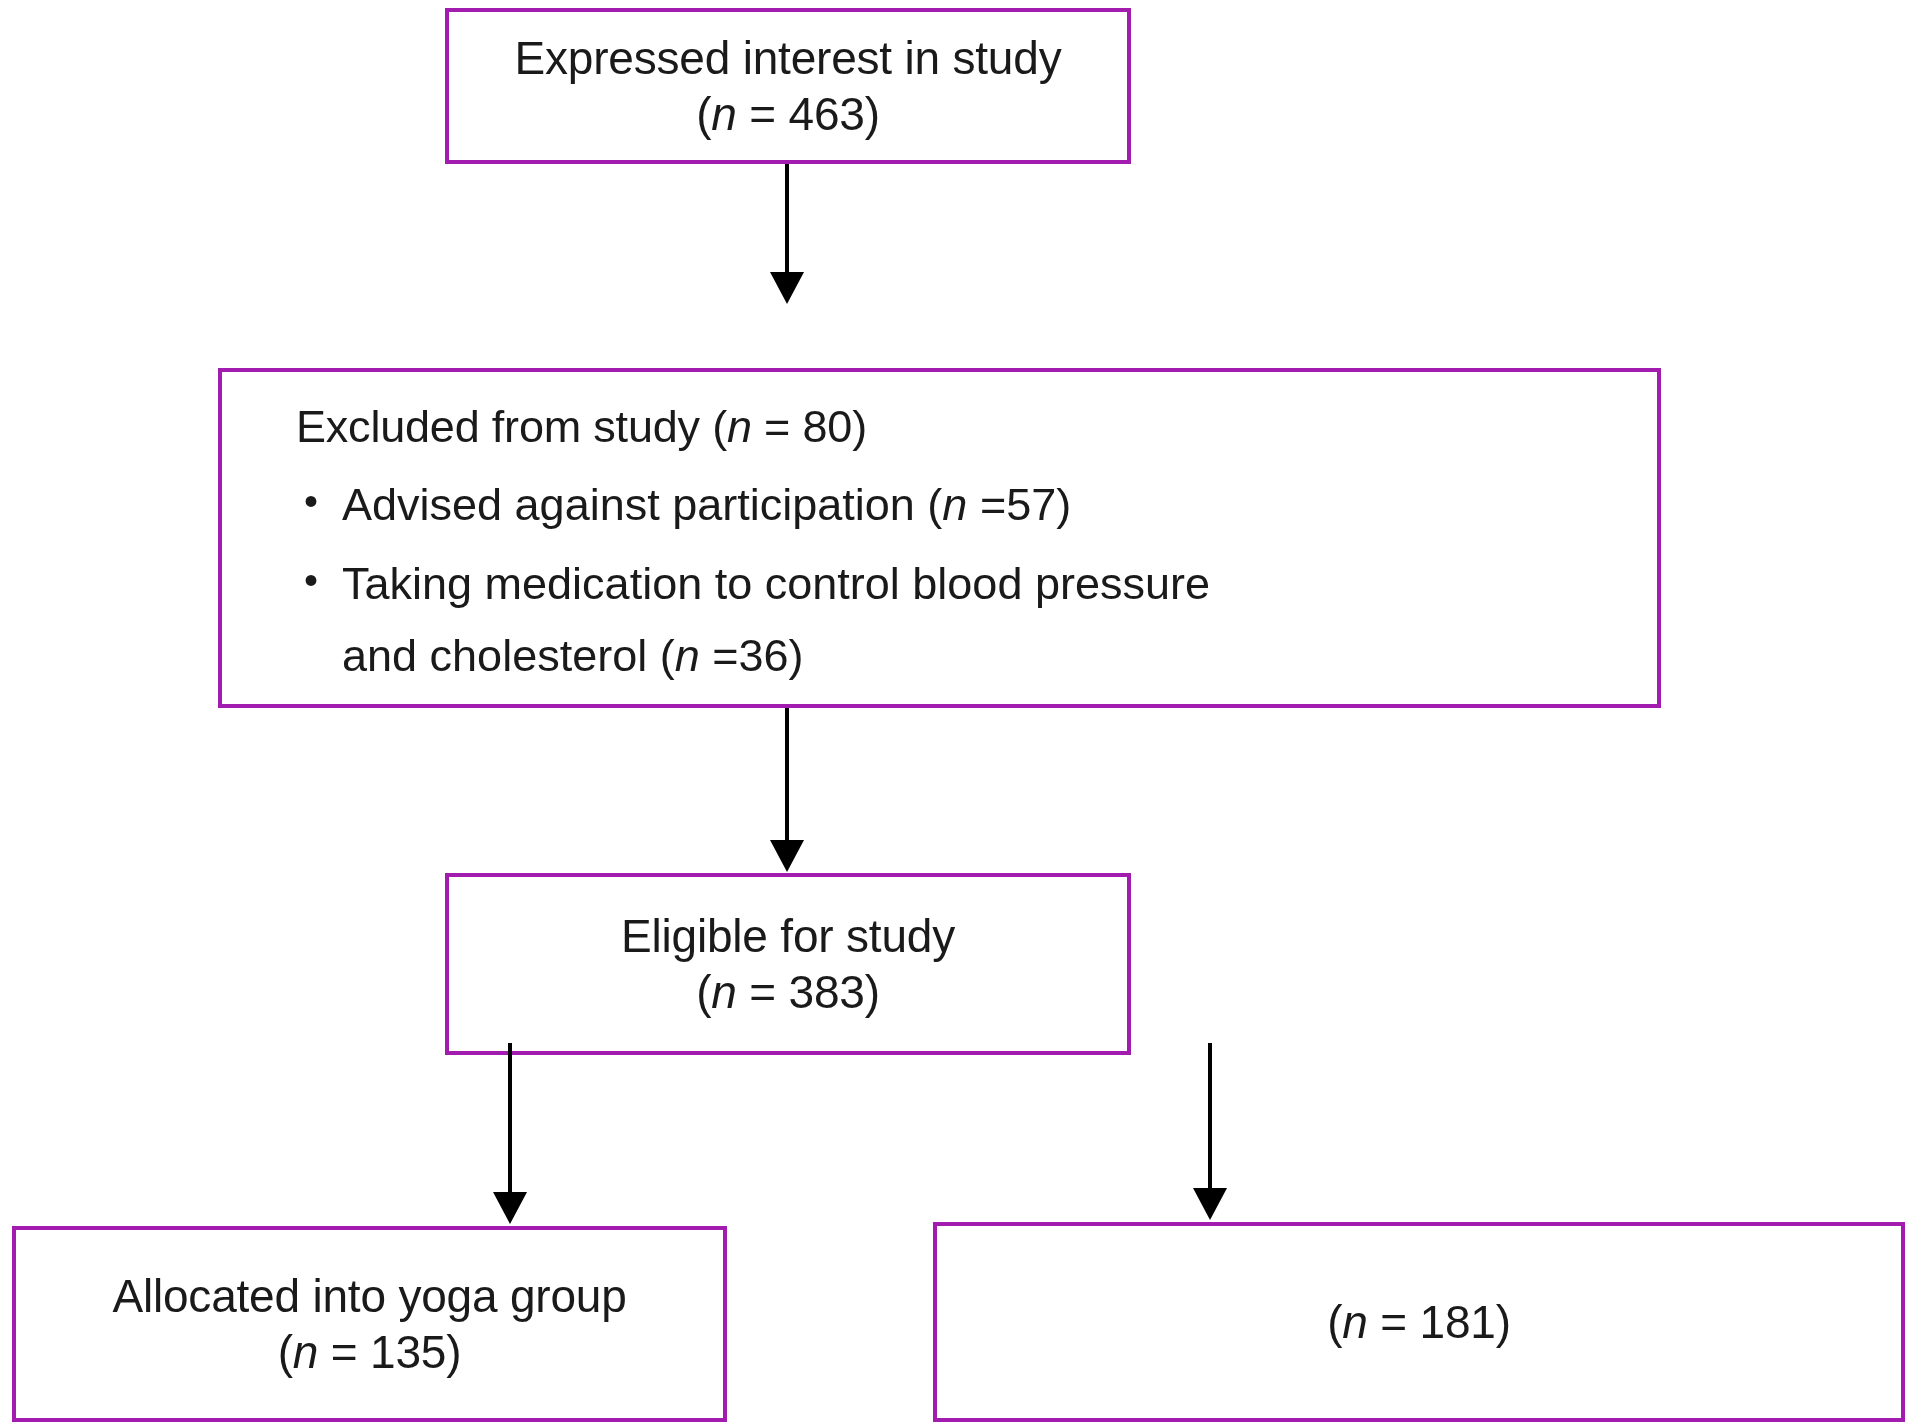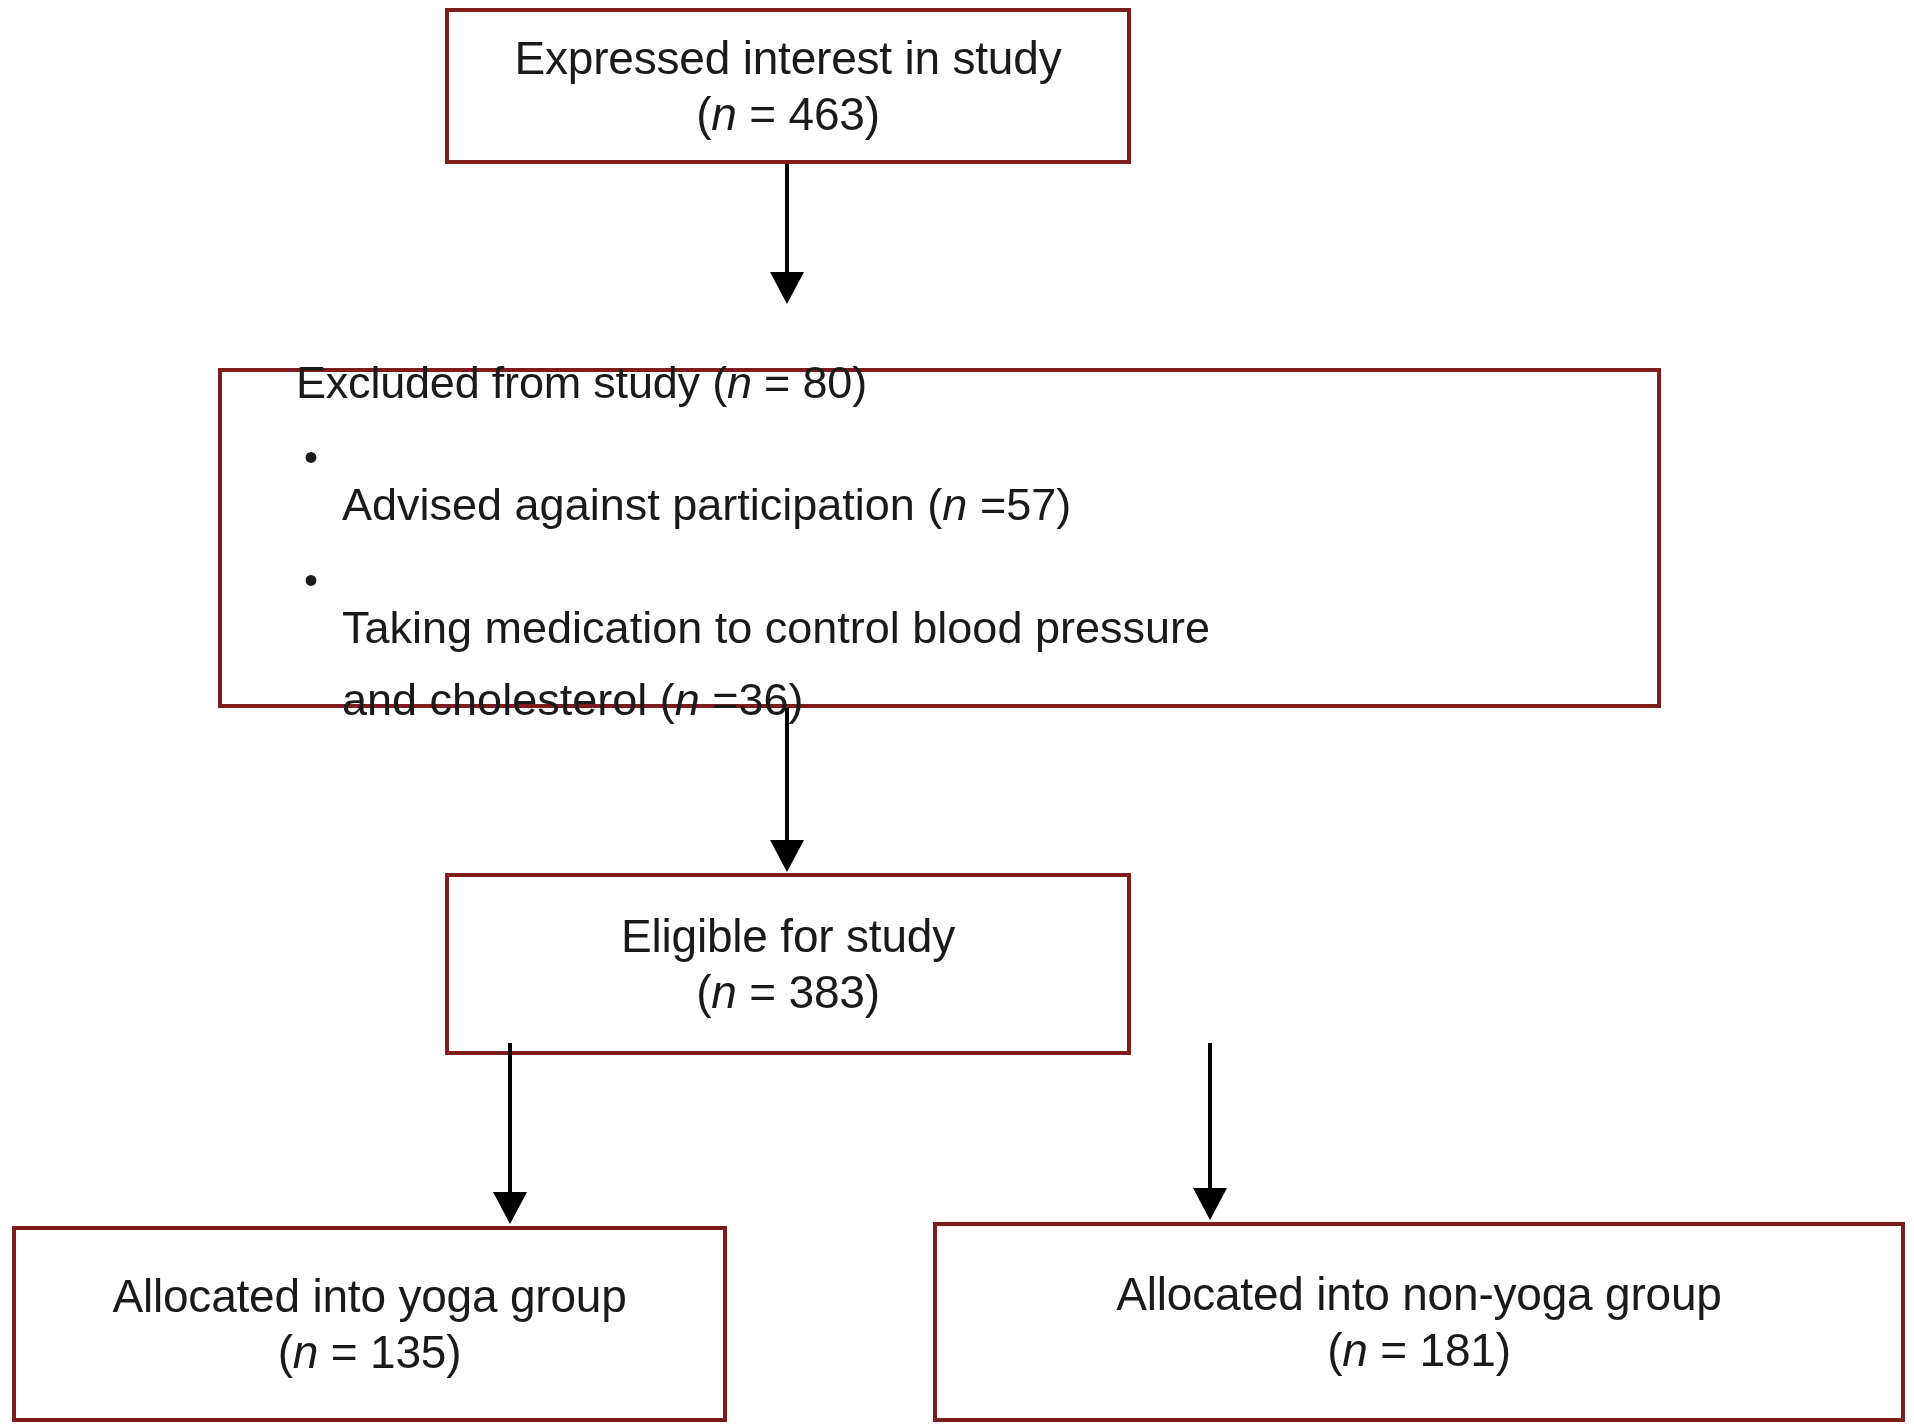--- a/index.html
+++ b/index.html
@@ -12,21 +12,21 @@
     width: 1914px;
     height: 1424px;
     background: #ffffff;
     font-family: "Liberation Sans", sans-serif;
     color: #1a1a1a;
     overflow: hidden;
   }
   .node {
     position: absolute;
     box-sizing: border-box;
-    border: 4px solid #7f1d1d;
+    border: 4px solid #a21caf;
     background: #ffffff;
     display: flex;
     flex-direction: column;
     justify-content: center;
   }
   .node.centered {
     align-items: center;
     text-align: center;
   }
   .node-line {
@@ -59,21 +59,20 @@
     font-size: 40px;
     line-height: 1.32;
     text-align: left;
     padding-left: 8px;
     box-sizing: border-box;
   }
   .bullet-text {
     font-size: 45px;
     line-height: 1.32;
     white-space: nowrap;
-    margin-top: 44px;
   }
   .bullet-cont {
     padding-left: 46px;
     font-size: 45px;
     line-height: 1.32;
     white-space: nowrap;
   }
 
   
   .vline {
@@ -140,17 +139,16 @@
 
   <div class="vline" id="edge4-line"></div>
   <div class="arrowhead" id="edge4-head"></div>
 
   <div class="node centered" id="node-yoga">
     <div class="node-line">Allocated into yoga group</div>
     <div class="node-line"><span>(</span><span class="ital">n</span><span> = 135)</span></div>
   </div>
 
   <div class="node centered" id="node-nonyoga">
-    <div class="node-line">Allocated into non-yoga group</div>
     <div class="node-line"><span>(</span><span class="ital">n</span><span> = 181)</span></div>
   </div>
 
 </div>
 
 </body></html>

